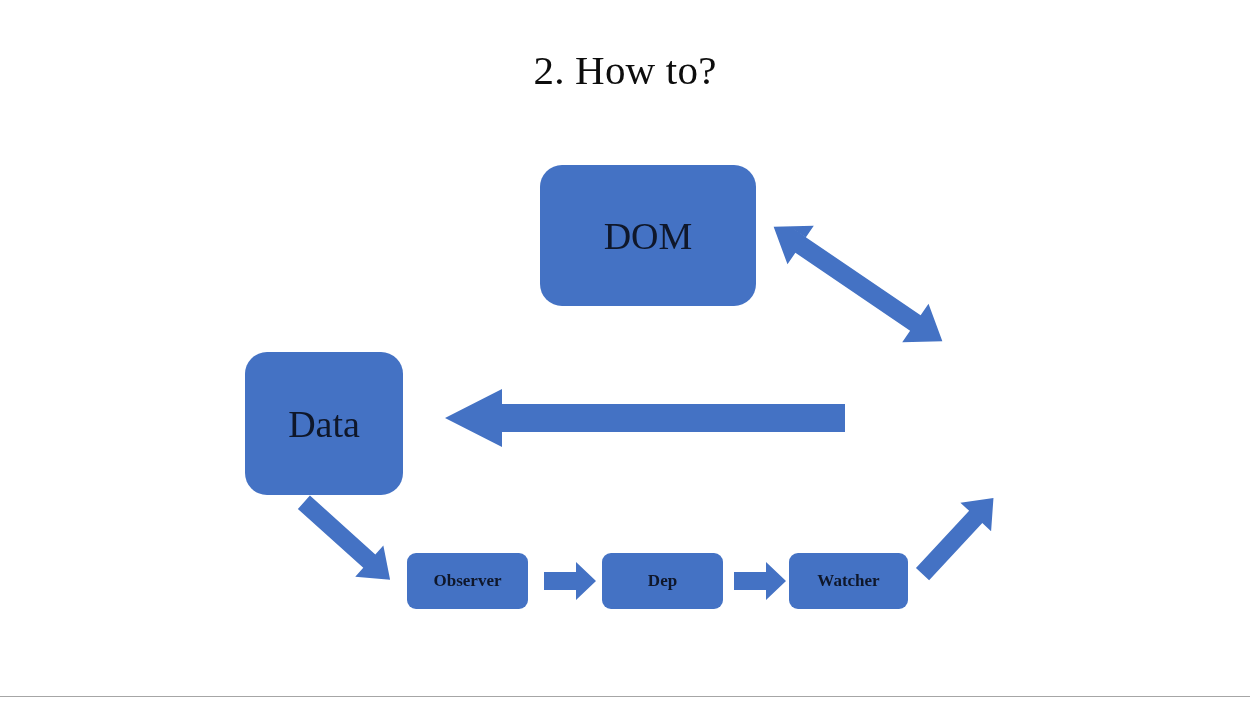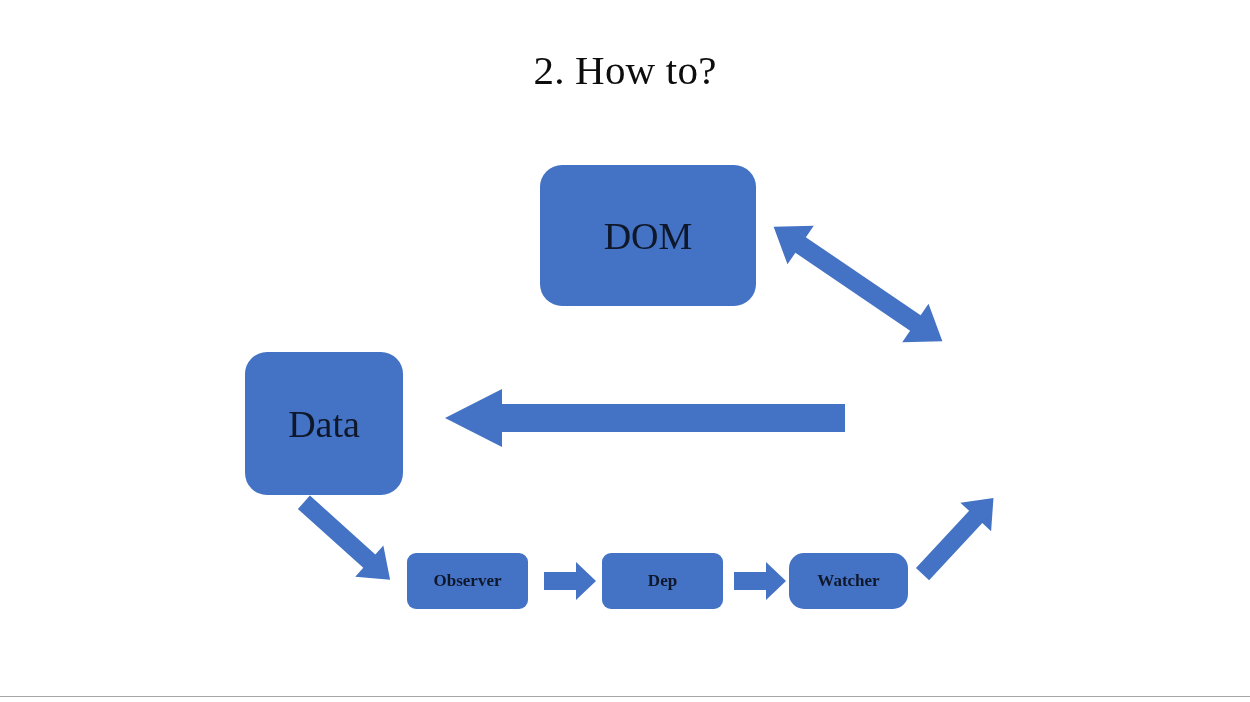--- a/index.html
+++ b/index.html
@@ -48,21 +48,21 @@
   .node-sm {
     border-radius: 9px;
     font-size: 17px;
     font-weight: 700;
   }
   #node-dom   { left: 540px; top: 165px; width: 216px; height: 141px; }
   #node-data  { left: 233px; top: 352px; width: 158px; height: 143px; margin-left: 12px; }
   #node-directive { left: 855px; top: 352px; width: 218px; height: 143px; }
   #node-observer { left: 407px; top: 553px; width: 121px; height: 56px; }
   #node-dep      { left: 602px; top: 553px; width: 121px; height: 56px; }
-  #node-watcher  { left: 789px; top: 553px; width: 119px; height: 56px; border-radius: 15px; }
+  #node-watcher  { left: 789px; top: 553px; width: 119px; height: 56px; }
 
   .arrow-svg {
     position: absolute;
     overflow: visible;
   }
   .arrow-shape {
     fill: #4472C4;
   }
   #arrow-dom-directive { left: 0; top: 0; width: 1250px; height: 702px; }
   #arrow-directive-data { left: 0; top: 0; width: 1250px; height: 702px; }

